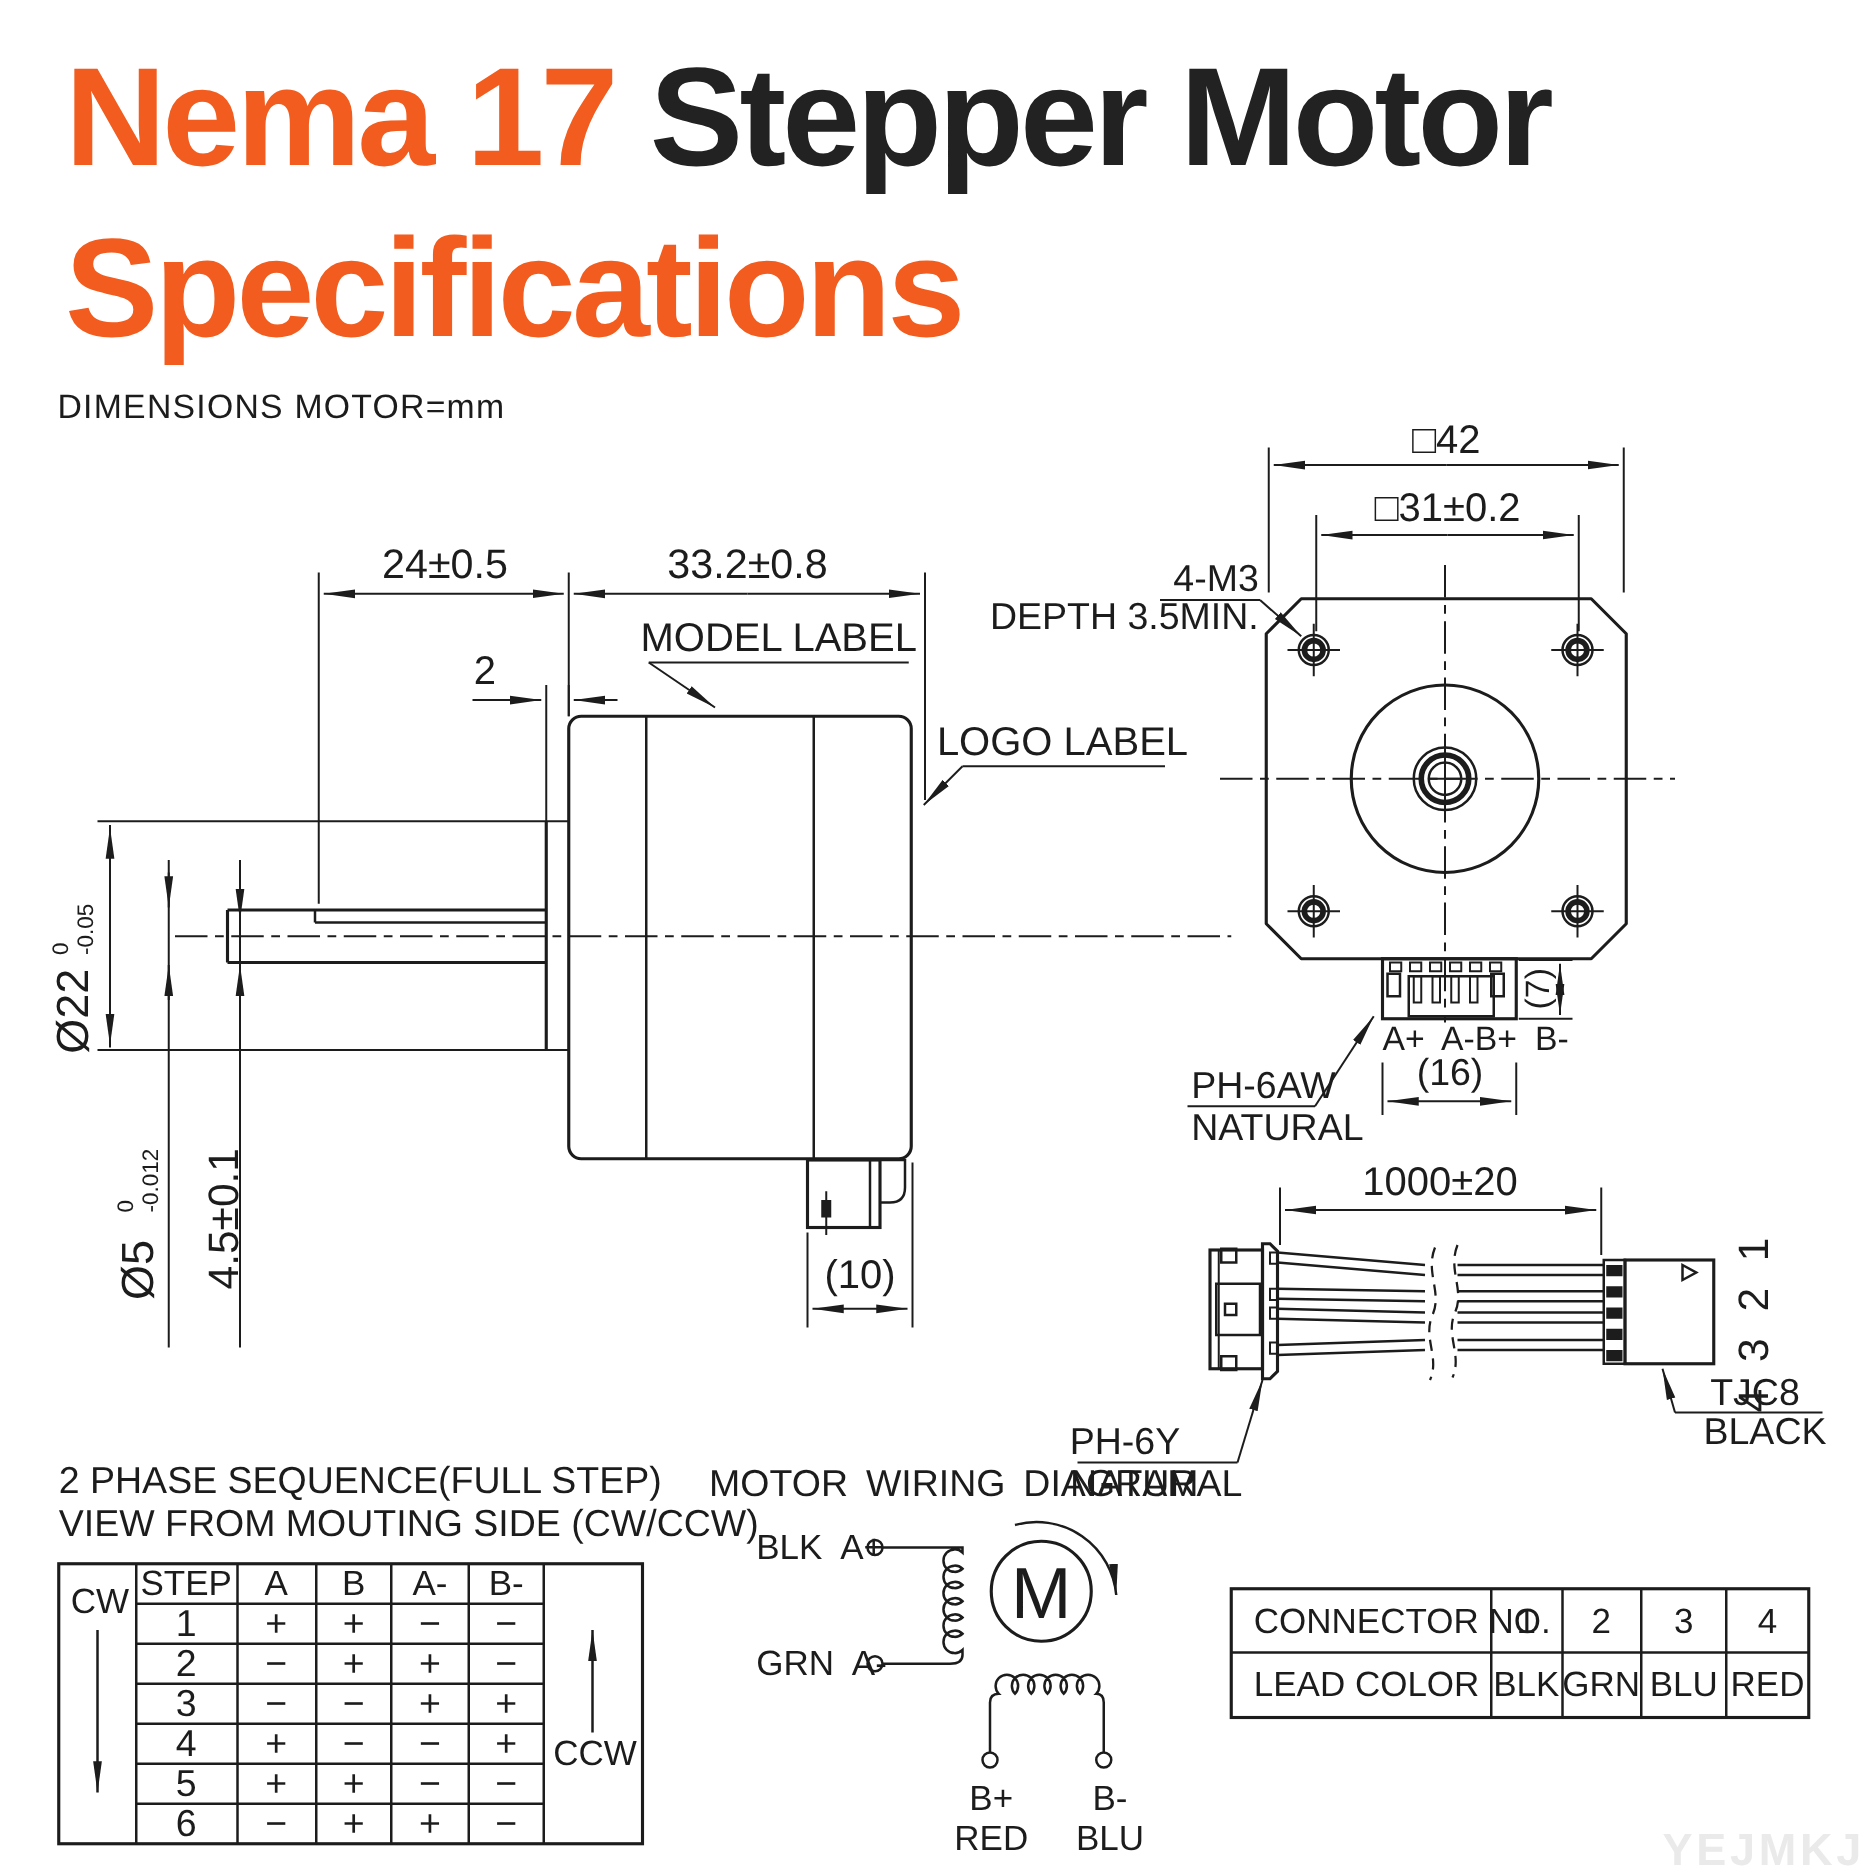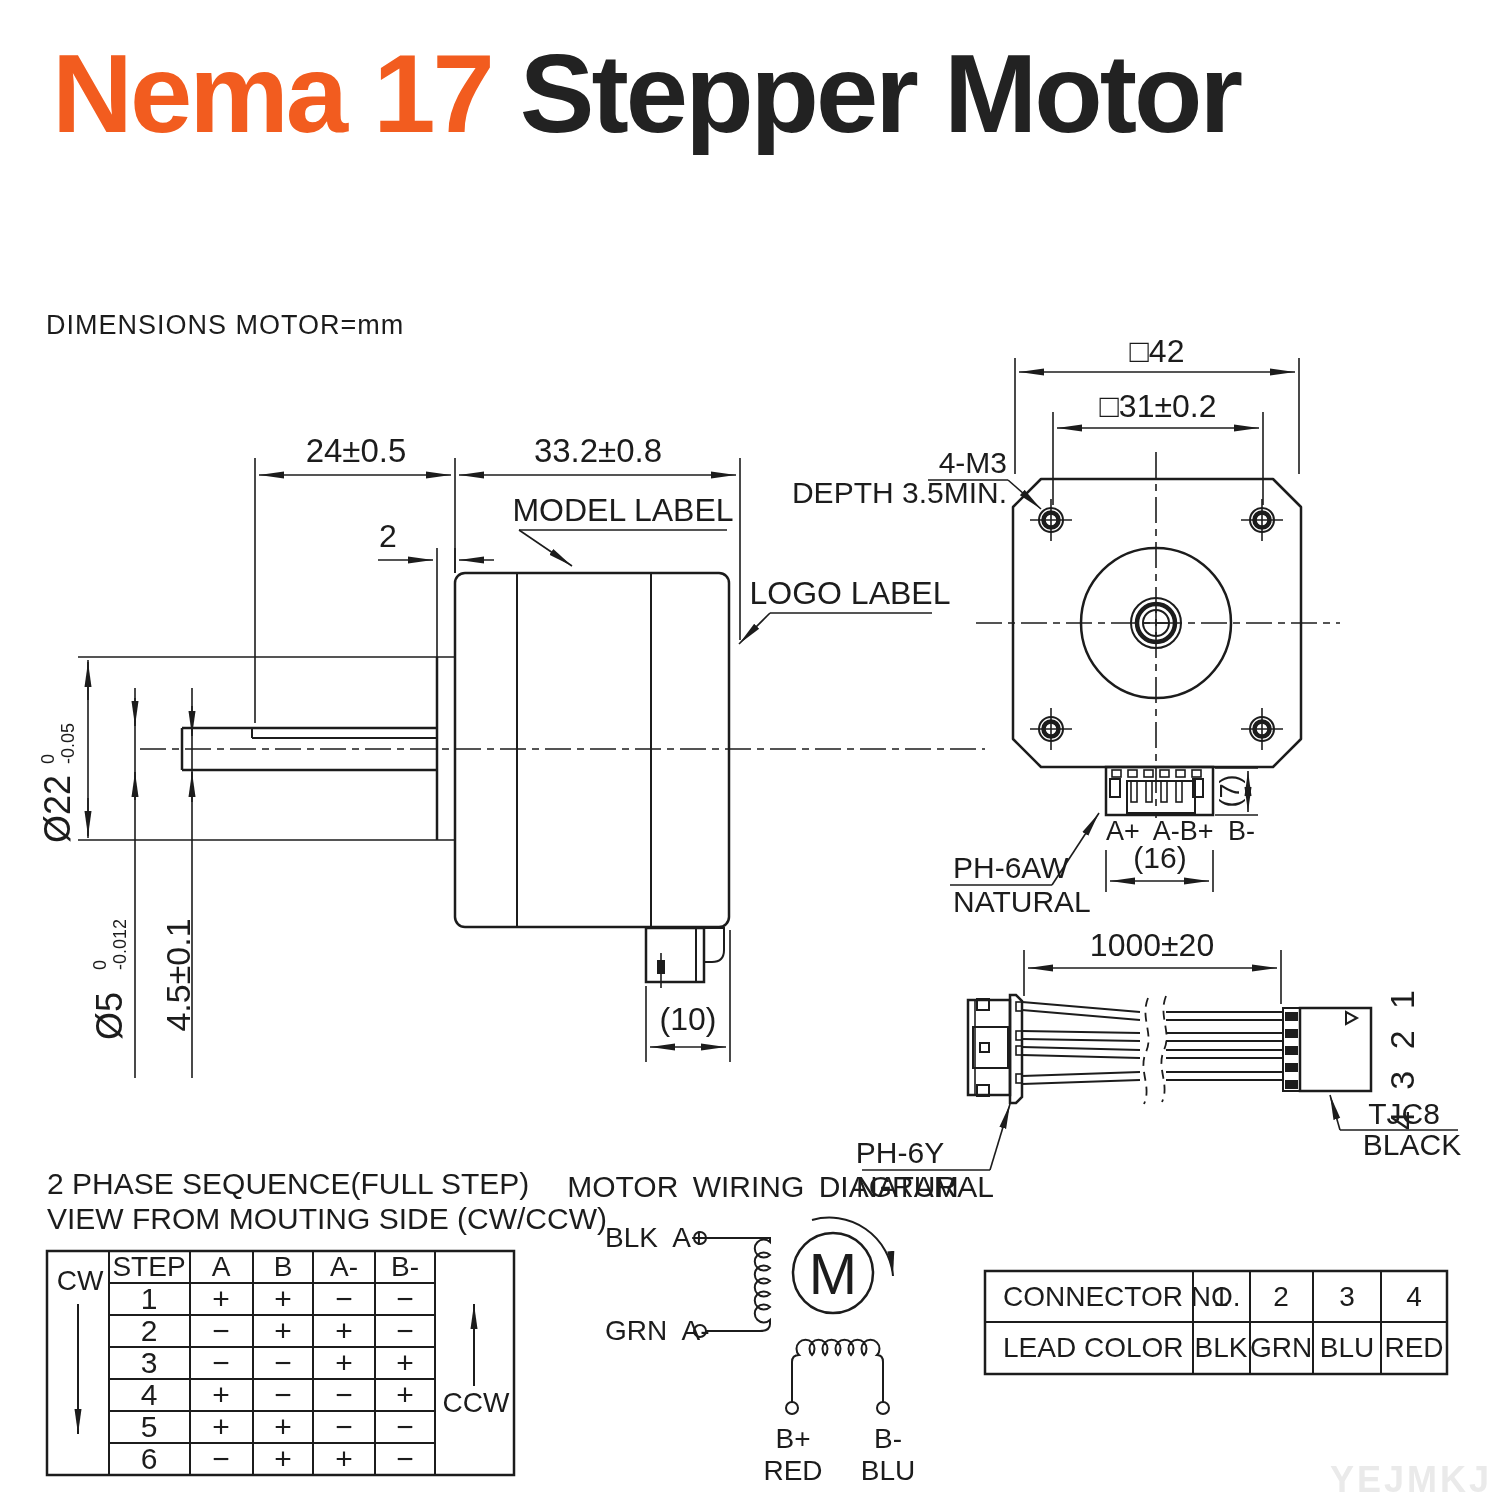--- a/index.html
+++ b/index.html
@@ -20,20 +20,21 @@
   .fillk{fill:#1c1c1c;stroke:none;}
   .wm{fill:#EAEAEA;font-weight:bold;letter-spacing:3px;}
 </style>
 </head>
 <body>
 
 <div class="page">
 
   <div class="title">
     <div><span class="accent">Nema 17 </span><span class="ink">Stepper Motor</span></div>
+    <div class="accent">Specifications</div>
   </div>
   <div class="unit-note">DIMENSIONS MOTOR=mm</div>
 
   <svg width="1500" height="1500" viewBox="0 0 1500 1500">
     <defs>
       <marker id="ah" viewBox="0 0 26 10" markerWidth="26" markerHeight="10" refX="25" refY="5" orient="auto" markerUnits="userSpaceOnUse">
         <path d="M0,1.5 L25,5 L0,8.5 Z" fill="#1c1c1c"></path>
       </marker>
     </defs>
 

